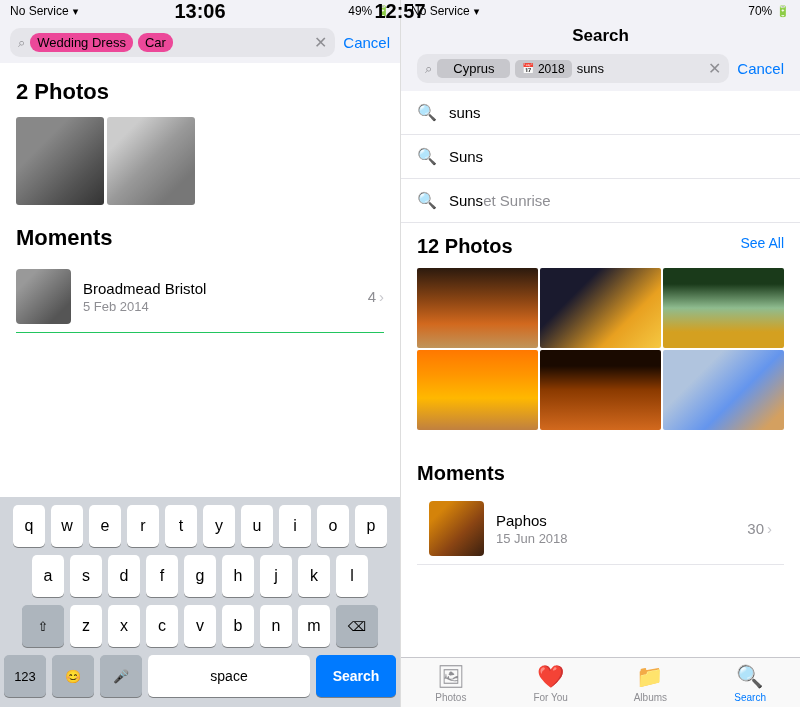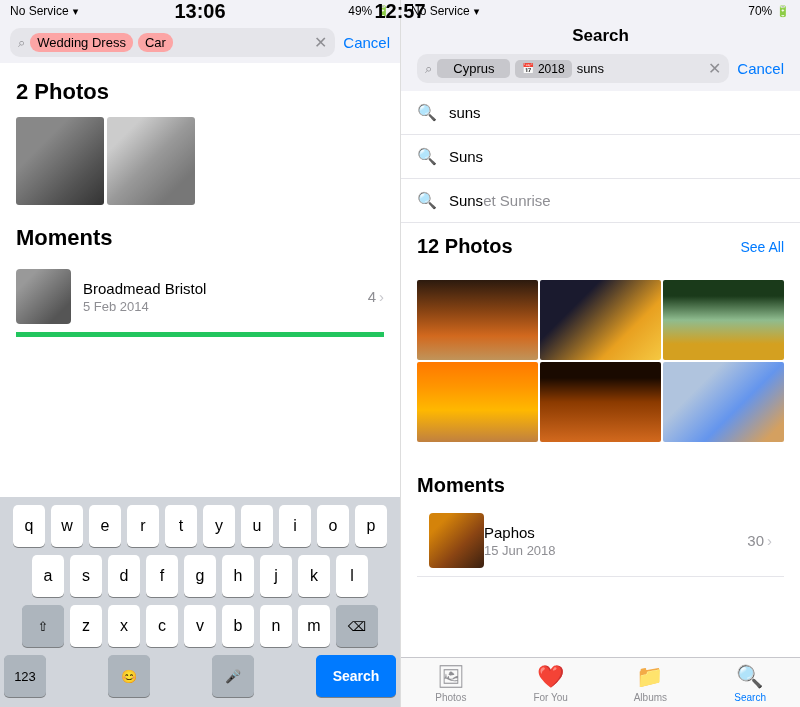--- a/index.html
+++ b/index.html
@@ -51,21 +51,21 @@
       flex: 1;
       display: flex;
       align-items: center;
       background: #e5e5ea;
       border-radius: 10px;
       padding: 5px 8px;
       gap: 5px;
     }
     .search-icon-small { color: #8e8e93; font-size: 13px; }
     .tag-pill {
-      background: #fca5a5;
+      background: #ec4899;
       border-radius: 9px;
       padding: 2px 7px;
       font-size: 13px;
       color: #000;
     }
     .clear-btn {
       color: #8e8e93;
       font-size: 16px;
       margin-left: auto;
       cursor: pointer;
@@ -114,21 +114,21 @@
       font-size: 22px;
       font-weight: 700;
       margin-bottom: 10px;
     }
     .moment-item {
       display: flex;
       align-items: center;
       gap: 12px;
       background: #fff;
       padding: 8px 0;
-      border-bottom: 5px solid #22c55e;
+      border-bottom: 1px solid #22c55e;
     }
     .moment-thumb {
       width: 55px;
       height: 55px;
       border-radius: 4px;
       background: linear-gradient(135deg, #999 20%, #555 80%);
       flex-shrink: 0;
     }
     .moment-info { flex: 1; }
     .moment-name { font-size: 15px; font-weight: 500; }
@@ -276,22 +276,22 @@
     .suggestion-text { font-size: 15px; color: #000; }
     .suggestion-highlight { color: #8e8e93; }
 
     .photos-section {
       padding: 12px 16px;
       background: #fff;
     }
     .photos-section-header {
       display: flex;
       justify-content: space-between;
-      align-items: center;
-      margin-bottom: 22px;
+      align-items: flex-start;
+      margin-bottom: 10px;
     }
     .photos-section-title { font-size: 20px; font-weight: 700; }
     .see-all-btn { color: #007aff; font-size: 14px; cursor: pointer; }
 
     .photos-mosaic {
       display: grid;
       grid-template-columns: repeat(3, 1fr);
       grid-template-rows: repeat(2, 80px);
       gap: 2px;
     }
@@ -309,20 +309,21 @@
 
     .right-moments {
       padding: 12px 16px 0;
       background: #fff;
       margin-top: 8px;
     }
     .right-moments-title { font-size: 20px; font-weight: 700; margin-bottom: 8px; }
     .moment-item-right {
       display: flex;
       align-items: center;
+      gap: 12px;
       padding: 8px 12px;
       border-bottom: 1px solid #e5e5ea;
     }
     .moment-thumb-right {
       width: 55px;
       height: 55px;
       border-radius: 4px;
       background: linear-gradient(135deg, #d4830a 20%, #8b4513 60%, #3a2010 100%);
       flex-shrink: 0;
     }
@@ -429,20 +430,21 @@
       <div class="kb-key">v</div>
       <div class="kb-key">b</div>
       <div class="kb-key">n</div>
       <div class="kb-key">m</div>
       <div class="kb-key special">⌫</div>
     </div>
     <div class="kb-bottom-row">
       <div class="kb-key special">123</div>
       <div class="kb-key special">😊</div>
       <div class="kb-key special">🎤</div>
+      <div class="kb-key space-key">space</div>
       <div class="kb-key search-key">Search</div>
     </div>
   </div>
 
 </div>
 
 <div class="right-panel">
 
   <div class="status-bar">
     <div class="left-status">

